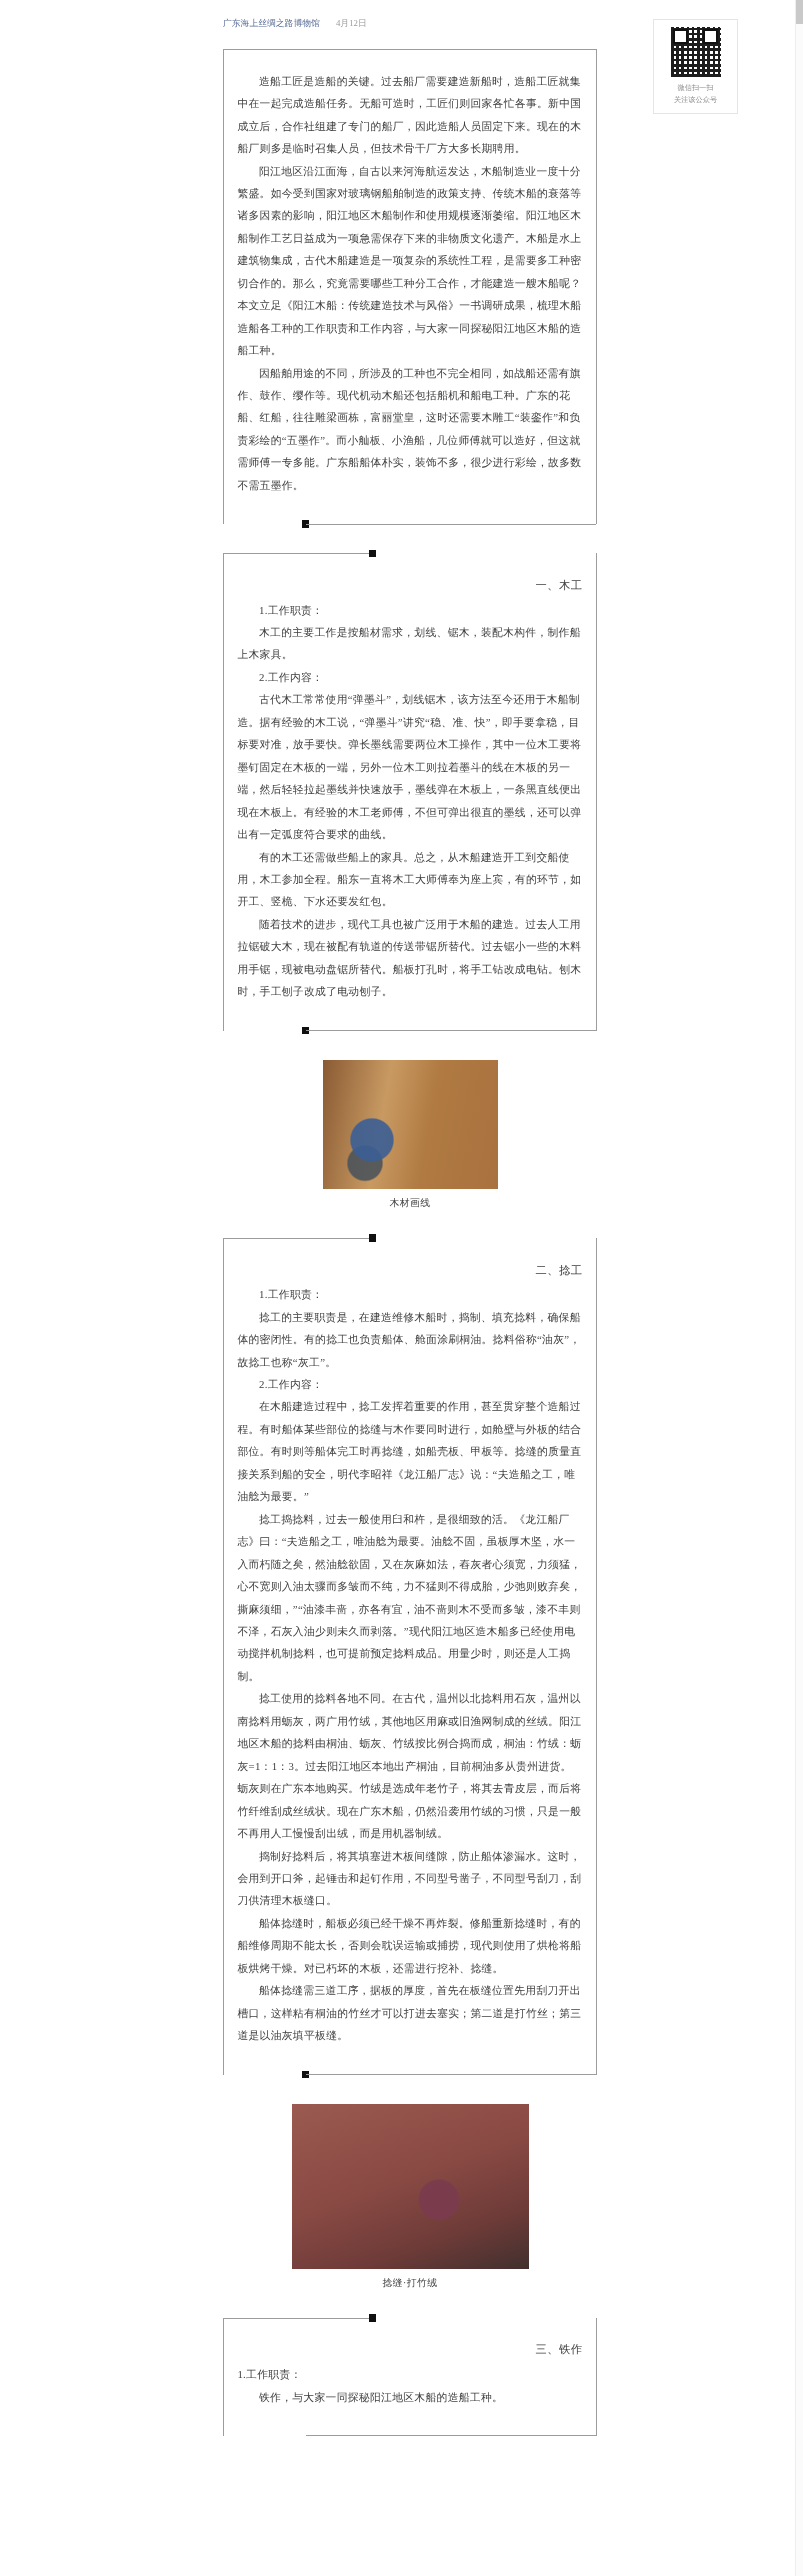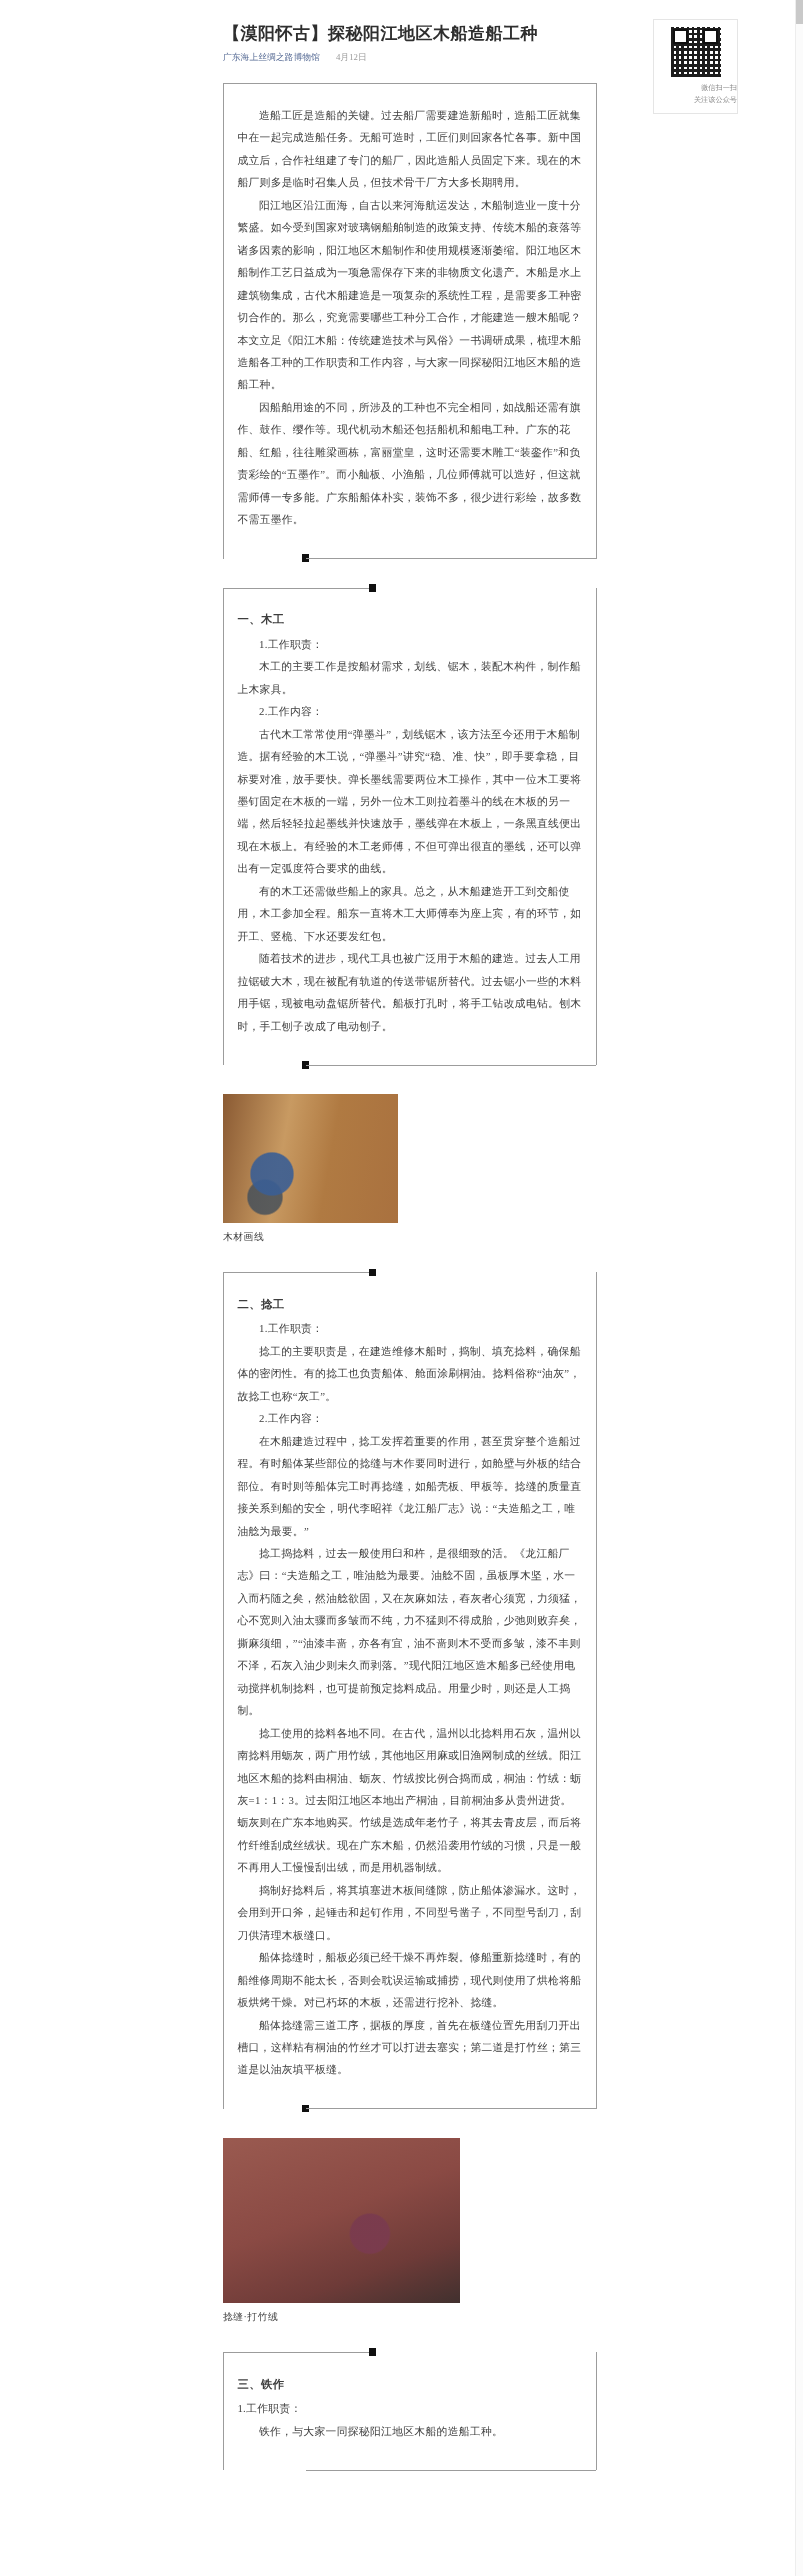--- a/index.html
+++ b/index.html
@@ -14,36 +14,36 @@
   .tbox{position:relative;border-left:0.5px solid #9c9c9c;border-right:0.5px solid #9c9c9c;padding:20.6px 13.4px 28px 13.4px;margin-bottom:29px;}
   .tbox::after{content:"";position:absolute;left:22%;right:0;bottom:0;height:0.5px;background:#9c9c9c;}
   .sq-b{position:absolute;left:calc(22% - 4.1px);bottom:-3.6px;width:7.7px;height:7.7px;background:#101010;}
   .tbox.full-top::before{content:"";position:absolute;left:0;right:0;top:0;height:0.5px;background:#9c9c9c;}
   .tbox.deco-top::before{content:"";position:absolute;left:0;width:40%;top:0;height:0.5px;background:#9c9c9c;}
   .sq-t{position:absolute;left:calc(40% - 4.1px);top:-3.6px;width:7.7px;height:7.7px;background:#101010;}
 
   .p{font-size:10.8px;line-height:2.08;letter-spacing:0.3px;text-indent:2em;margin:0;}
   .sub{font-size:10.8px;line-height:2.08;letter-spacing:0.3px;text-indent:2em;margin:0;}
   .sub0{font-size:10.8px;line-height:2.08;letter-spacing:0.3px;text-indent:0;margin:0;}
-  .sec-title{font-size:11.3px;line-height:2.0;letter-spacing:0.5px;margin:0 0 2.1px 0;font-weight:700;}
+  .sec-title{font-size:11.3px;line-height:2.0;letter-spacing:0.5px;margin:0 0 2.1px 0;font-weight:400;text-align:right;}
 
   
-  .fig{margin:0 0 28px 0;}
+  .fig{text-align:center;margin:0 0 28px 0;}
   .fig .ph{display:inline-block;vertical-align:top;}
   .fig .cap{font-size:9.8px;color:#3e3e3e;margin-top:8.2px;letter-spacing:0.5px;}
   .ph-wood{width:175px;height:129px;background:
       radial-gradient(circle at 28% 62%, rgba(58,94,148,.9) 0 14%, rgba(58,94,148,0) 15%),
       radial-gradient(circle at 24% 80%, rgba(70,80,90,.85) 0 10%, rgba(70,80,90,0) 11%),
       linear-gradient(100deg,#8a5a33 0%,#c89a62 35%,#b07a42 60%,#a9713f 100%);}
   .ph-hull{width:237px;height:165px;background:
       radial-gradient(circle at 62% 58%, rgba(122,59,78,.95) 0 11%, rgba(122,59,78,0) 12%),
       linear-gradient(160deg,#9a5a50 0%,#8a4a44 45%,#6e3b38 75%,#41302e 100%);}
 
   
-  .qr-widget{position:absolute;left:653px;top:18.5px;width:83px;background:#ffffff;border:0.5px solid #e5e5e5;padding:7.2px 0 6.2px;text-align:right;}
+  .qr-widget{position:absolute;left:653px;top:18.5px;width:83px;background:#ffffff;border:0.5px solid #e5e5e5;padding:7.2px 0 6.2px;text-align:center;}
   .qr-small{width:50px;height:50px;margin:0 auto;position:relative;background:
       repeating-linear-gradient(0deg,#1d1d1d 0 2.6px,transparent 2.6px 5.2px),
       repeating-linear-gradient(90deg,#1d1d1d 0 2.6px,#ffffff 2.6px 5.2px);}
   .qr-small::before,.qr-small::after{content:"";position:absolute;width:11.3px;height:11.3px;border:2.6px solid #111;background:#fff;}
   .qr-small::before{left:2.1px;top:2.1px;}
   .qr-small::after{right:2.1px;top:2.1px;}
   .qr-widget .t{font-size:7.2px;color:#8a8a8a;line-height:1.7;margin-top:5.2px;}
 
   
   .scroll-track{position:absolute;right:0;top:0;width:8.2px;height:100%;background:#fbfbfb;border-left:0.5px solid #ededed;}
@@ -59,21 +59,20 @@
 <div class="qr-widget">
   <div class="qr-small"></div>
   <div class="t">
     <div>微信扫一扫</div>
     <div>关注该公众号</div>
   </div>
 </div>
 
 <div class="content">
 
-  <h1 class="page-title">【漠阳怀古】探秘阳江地区木船造船工种</h1>
   <div class="byline">
     <span class="author">广东海上丝绸之路博物馆</span>
     <span class="date">4月12日</span>
   </div>
 
   <div class="tbox full-top">
     <p class="p">造船工匠是造船的关键。过去船厂需要建造新船时，造船工匠就集中在一起完成造船任务。无船可造时，工匠们则回家各忙各事。新中国成立后，合作社组建了专门的船厂，因此造船人员固定下来。现在的木船厂则多是临时召集人员，但技术骨干厂方大多长期聘用。</p>
     <p class="p">阳江地区沿江面海，自古以来河海航运发达，木船制造业一度十分繁盛。如今受到国家对玻璃钢船舶制造的政策支持、传统木船的衰落等诸多因素的影响，阳江地区木船制作和使用规模逐渐萎缩。阳江地区木船制作工艺日益成为一项急需保存下来的非物质文化遗产。木船是水上建筑物集成，古代木船建造是一项复杂的系统性工程，是需要多工种密切合作的。那么，究竟需要哪些工种分工合作，才能建造一艘木船呢？本文立足《阳江木船：传统建造技术与风俗》一书调研成果，梳理木船造船各工种的工作职责和工作内容，与大家一同探秘阳江地区木船的造船工种。</p>
     <p class="p">因船舶用途的不同，所涉及的工种也不完全相同，如战船还需有旗作、鼓作、缨作等。现代机动木船还包括船机和船电工种。广东的花船、红船，往往雕梁画栋，富丽堂皇，这时还需要木雕工“装銮作”和负责彩绘的“五墨作”。而小舢板、小渔船，几位师傅就可以造好，但这就需师傅一专多能。广东船船体朴实，装饰不多，很少进行彩绘，故多数不需五墨作。</p>
     <div class="sq-b"></div>

